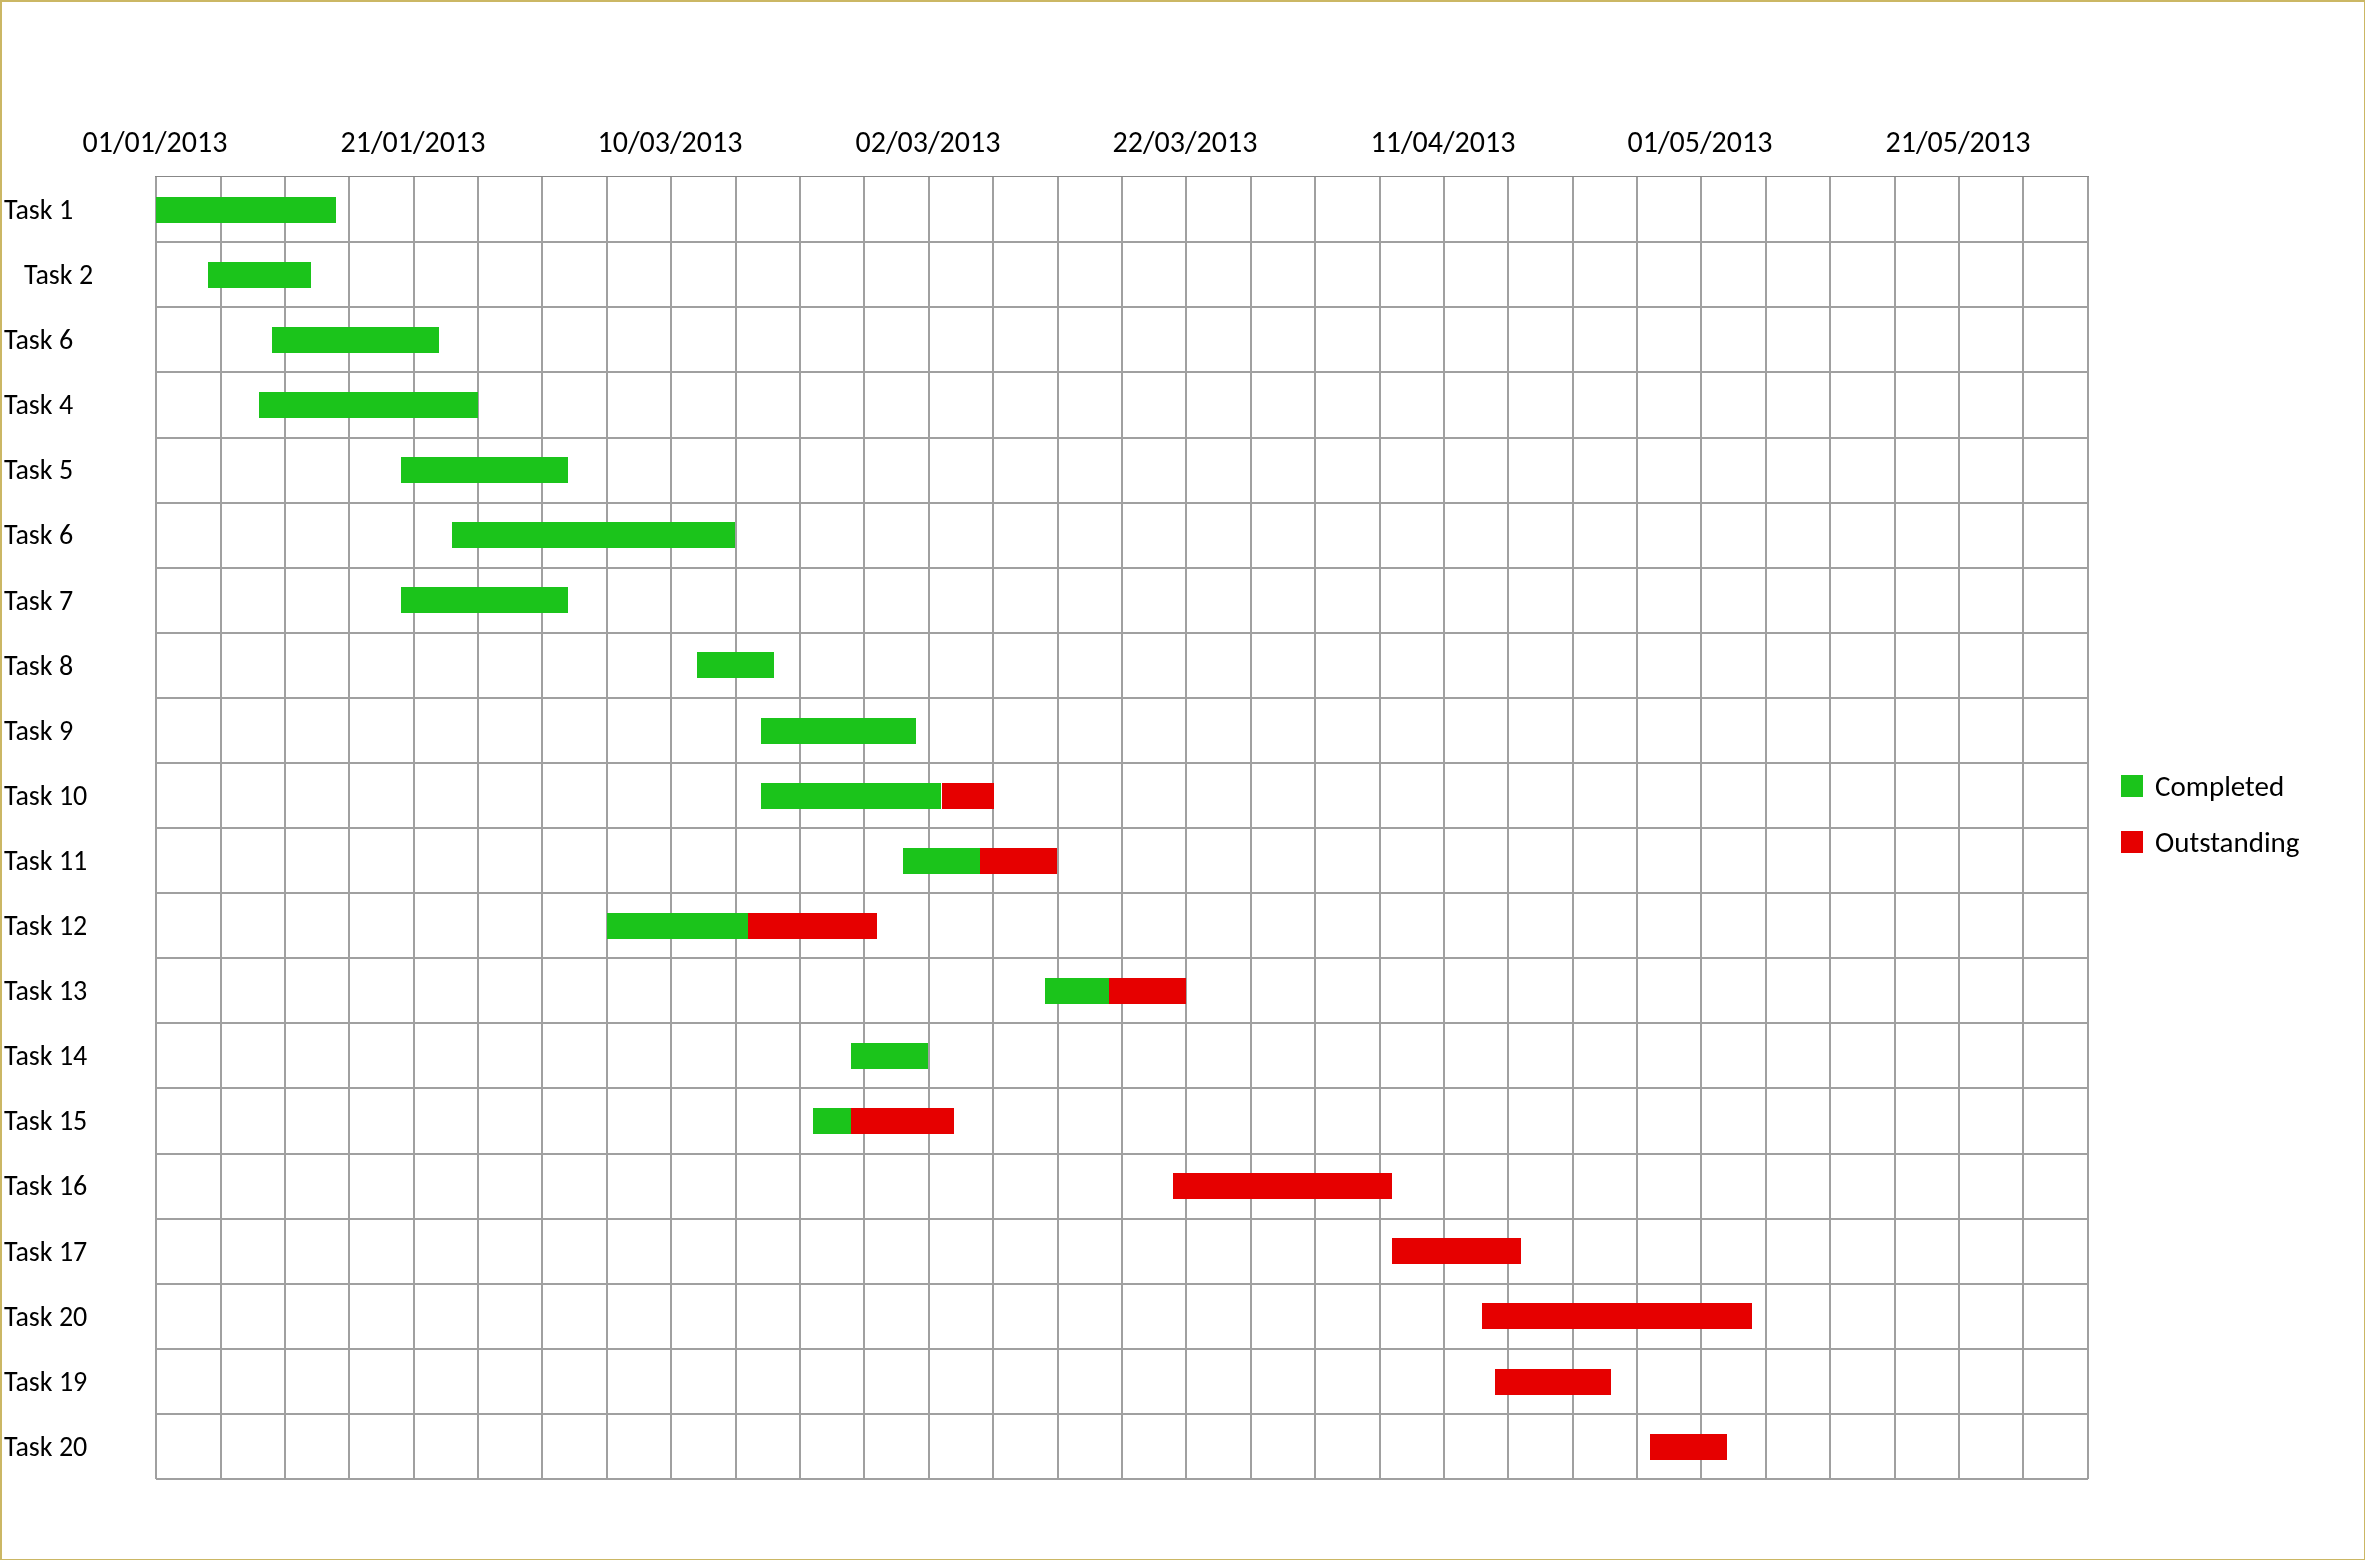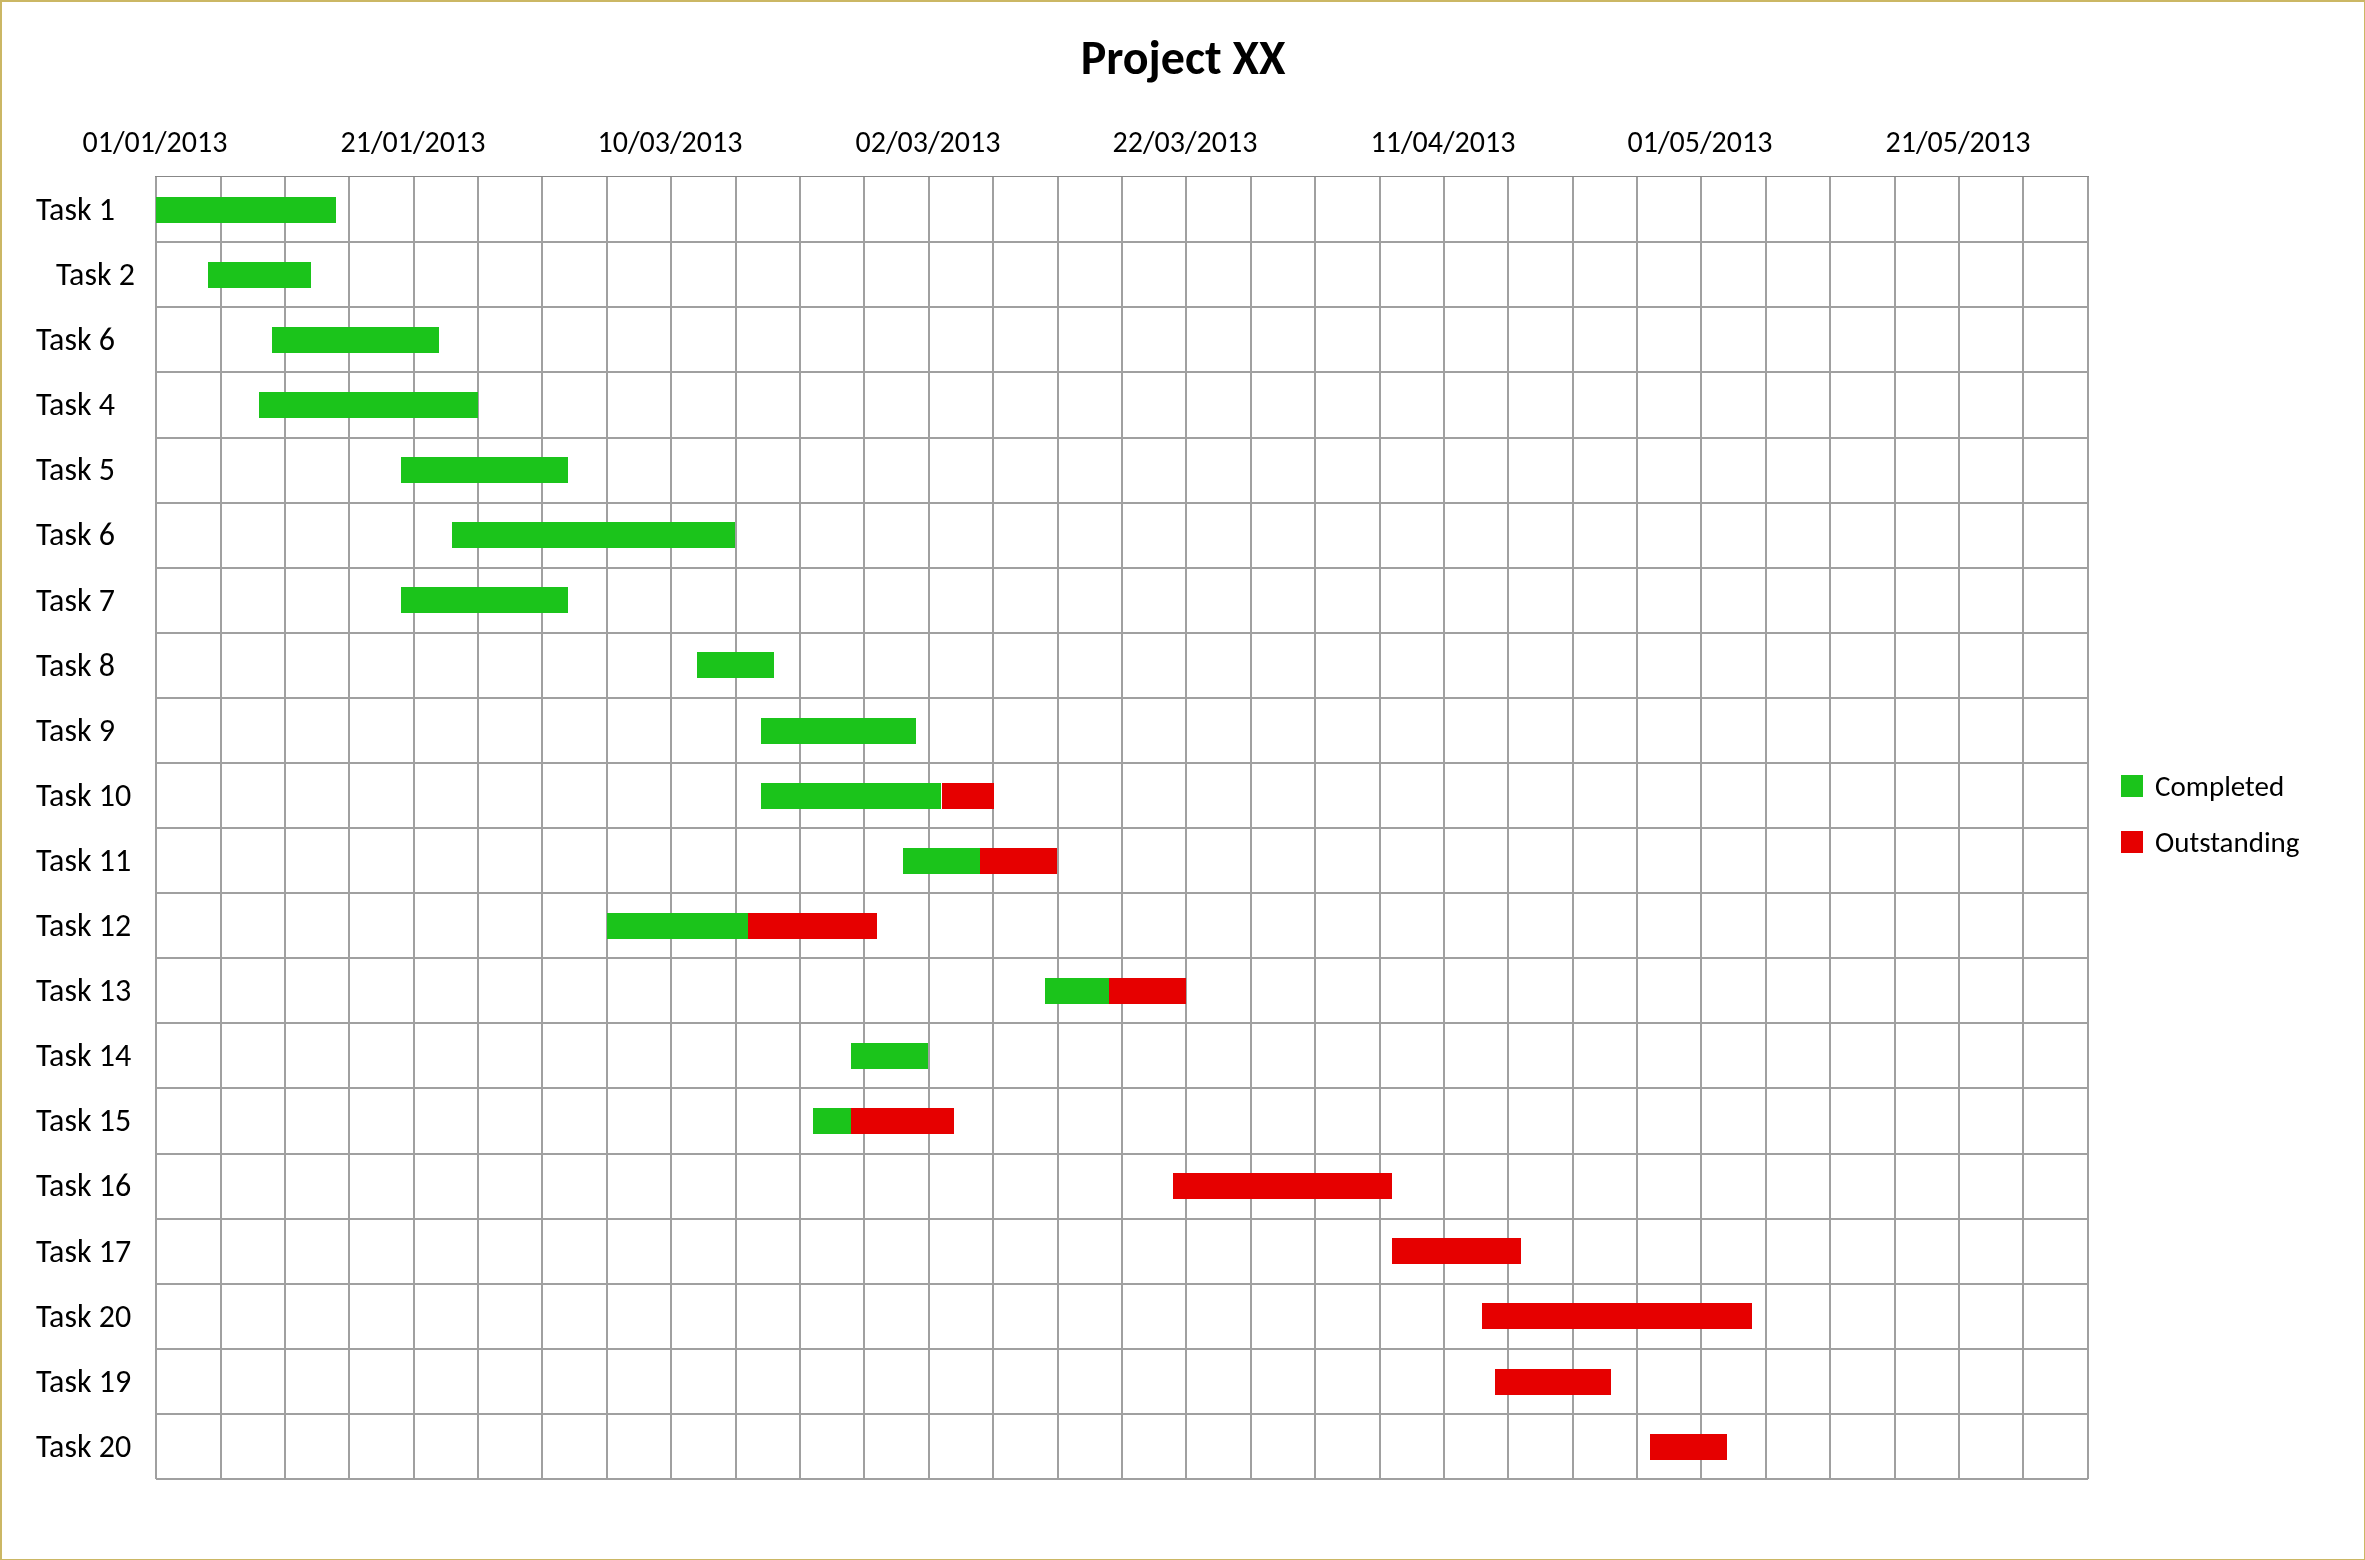--- a/index.html
+++ b/index.html
@@ -45,22 +45,22 @@
 
   .xlabel {
     position: absolute;
     top: 121px;
     font-size: 30px;
     transform: translateX(-50%);
     white-space: nowrap;
   }
   .ylabel {
     position: absolute;
-    left: 34px;
-    font-size: 32px;
+    left: 2px;
+    font-size: 28px;
     transform: translateY(-50%);
     white-space: nowrap;
   }
 
   .bar-seg {
     position: absolute;
     height: 25.5px;
   }
   .seg-completed   { background: #1bc41b; }
   .seg-outstanding { background: #e60000; }
@@ -81,21 +81,20 @@
     margin-right: 12px;
   }
   .legend-label {
     font-size: 29px;
   }
 </style>
 </head>
 <body>
 <div class="frame">
 
-  <div class="title">Project XX</div>
 
   <div class="plot" id="plot">
       <div class="vgrid" style="left: -0.9px;"></div>
       <div class="vgrid" style="left: 64px;"></div>
       <div class="vgrid" style="left: 128px;"></div>
       <div class="vgrid" style="left: 192px;"></div>
       <div class="vgrid" style="left: 257px;"></div>
       <div class="vgrid" style="left: 321px;"></div>
       <div class="vgrid" style="left: 385px;"></div>
       <div class="vgrid" style="left: 450px;"></div>

